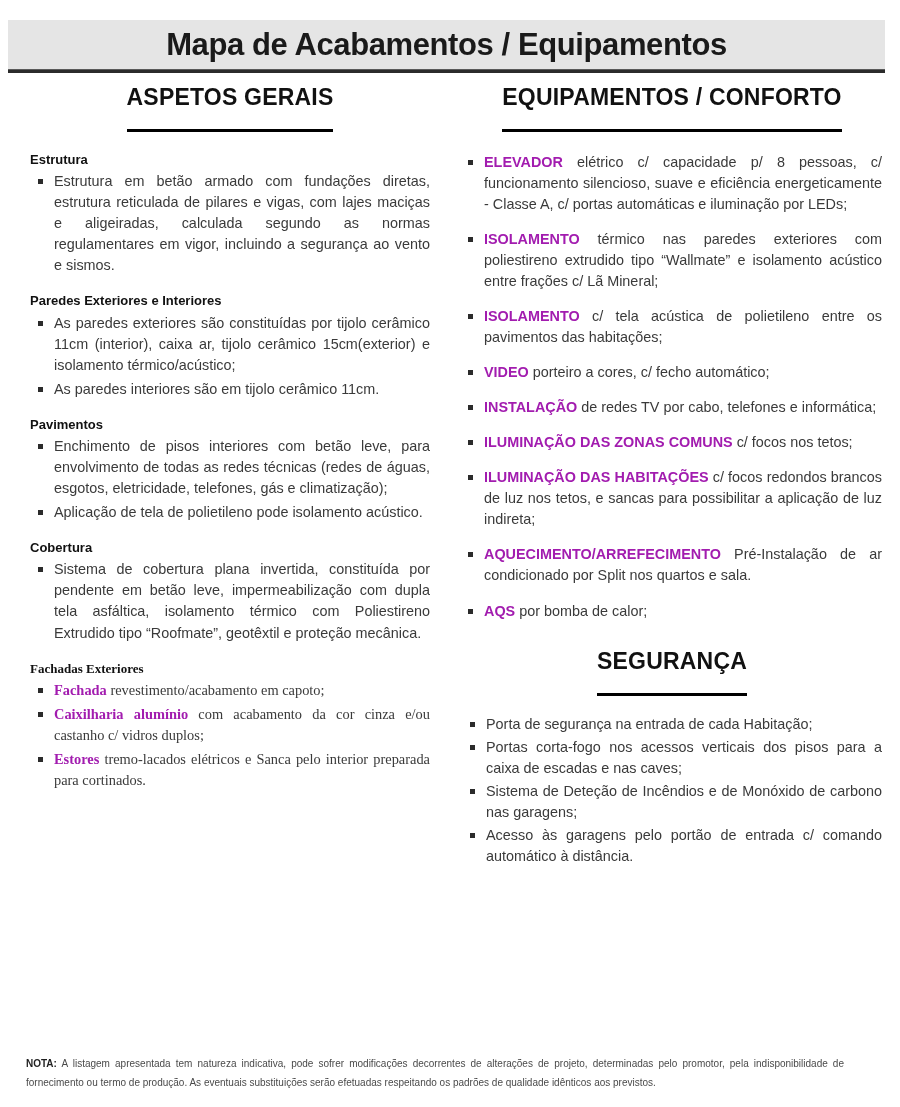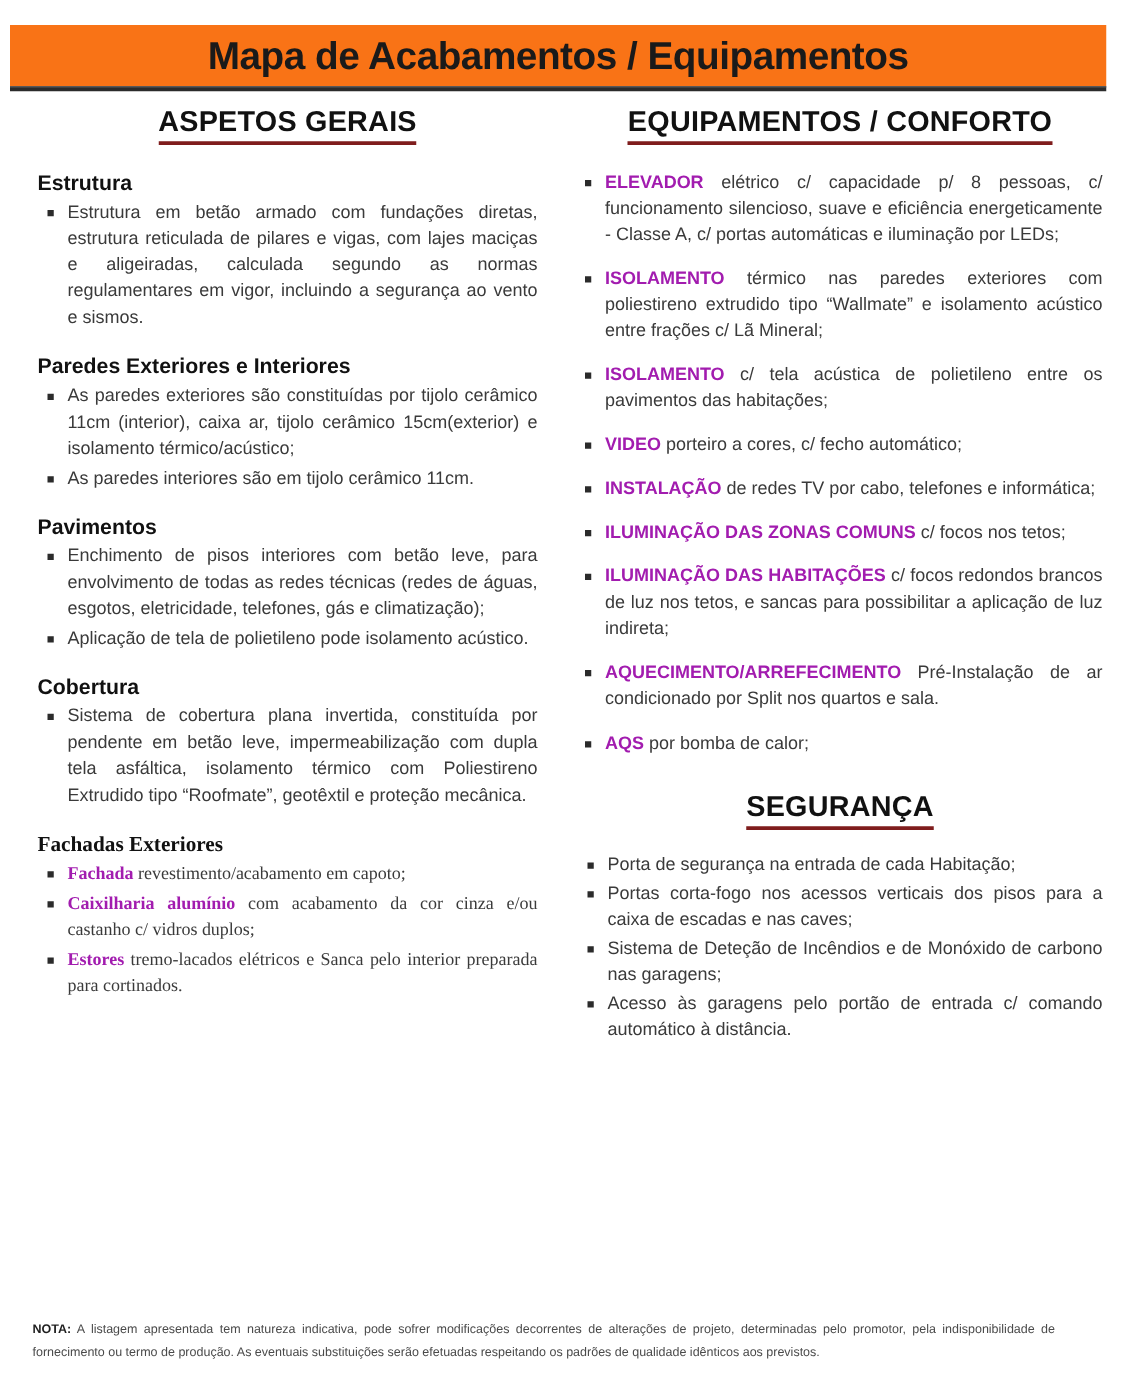--- a/index.html
+++ b/index.html
@@ -17,21 +17,21 @@
     overflow: hidden;
   }
 
   
   .header-band {
     position: absolute;
     left: 8px;
     top: 20px;
     width: 877px;
     height: 49px;
-    background: #f97316;
+    background: #e5e5e5;
     display: flex;
     align-items: center;
     justify-content: center;
   }
   .header-title {
     font-size: 31px;
     font-weight: bold;
     letter-spacing: -0.4px;
     color: #1a1a1a;
     white-space: nowrap;
@@ -72,31 +72,31 @@
   .col-title {
     text-align: center;
     font-size: 23px;
     font-weight: bold;
     letter-spacing: 0.2px;
     color: #111;
     margin: 0 0 18px 0;
     padding-bottom: 2px;
   }
   .col-title span {
-    border-bottom: 3px solid #7f1d1d;
-    padding-bottom: 2px;
+    border-bottom: 3px solid #000000;
+    padding-bottom: 18px;
     display: inline-block;
   }
   .col-title.mid {
     margin-top: 26px;
     margin-bottom: 16px;
   }
 
   .sec-title {
-    font-size: 17px;
+    font-size: 13px;
     font-weight: bold;
     color: #111;
     margin: 0 0 3px 0;
     line-height: 1.25;
   }
   .section {
     margin-bottom: 17px;
   }
   .section:last-child { margin-bottom: 0; font-family: Liberation Serif, serif; }
 

